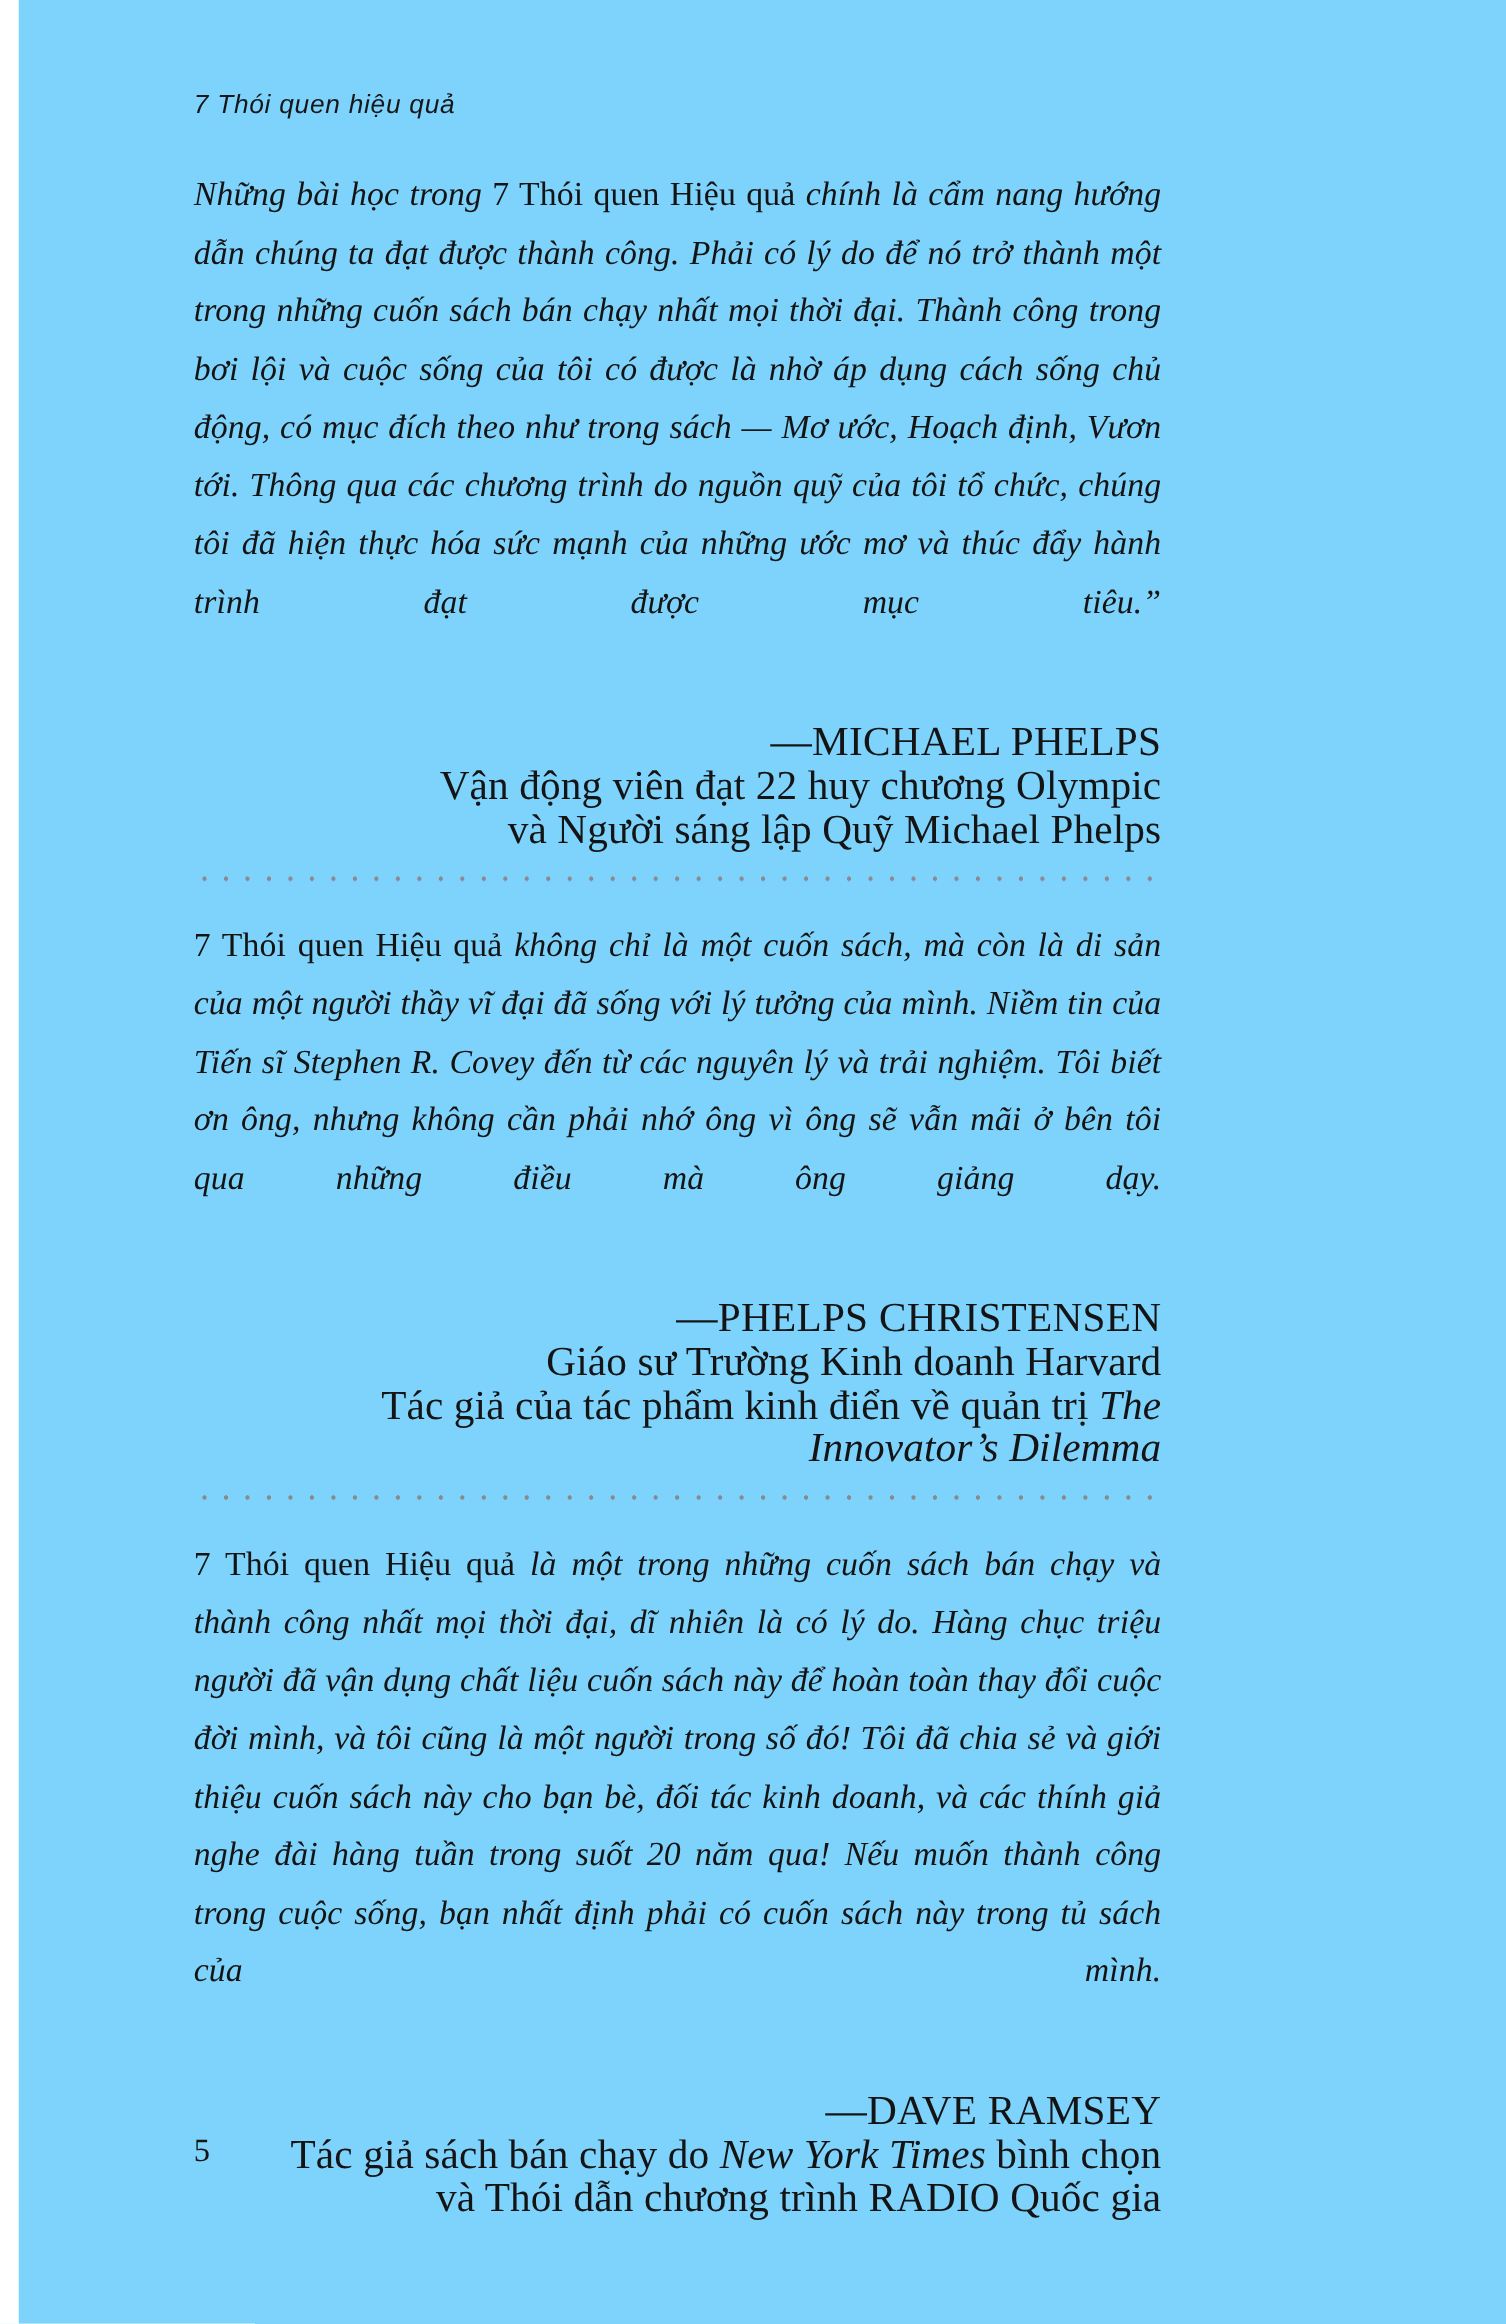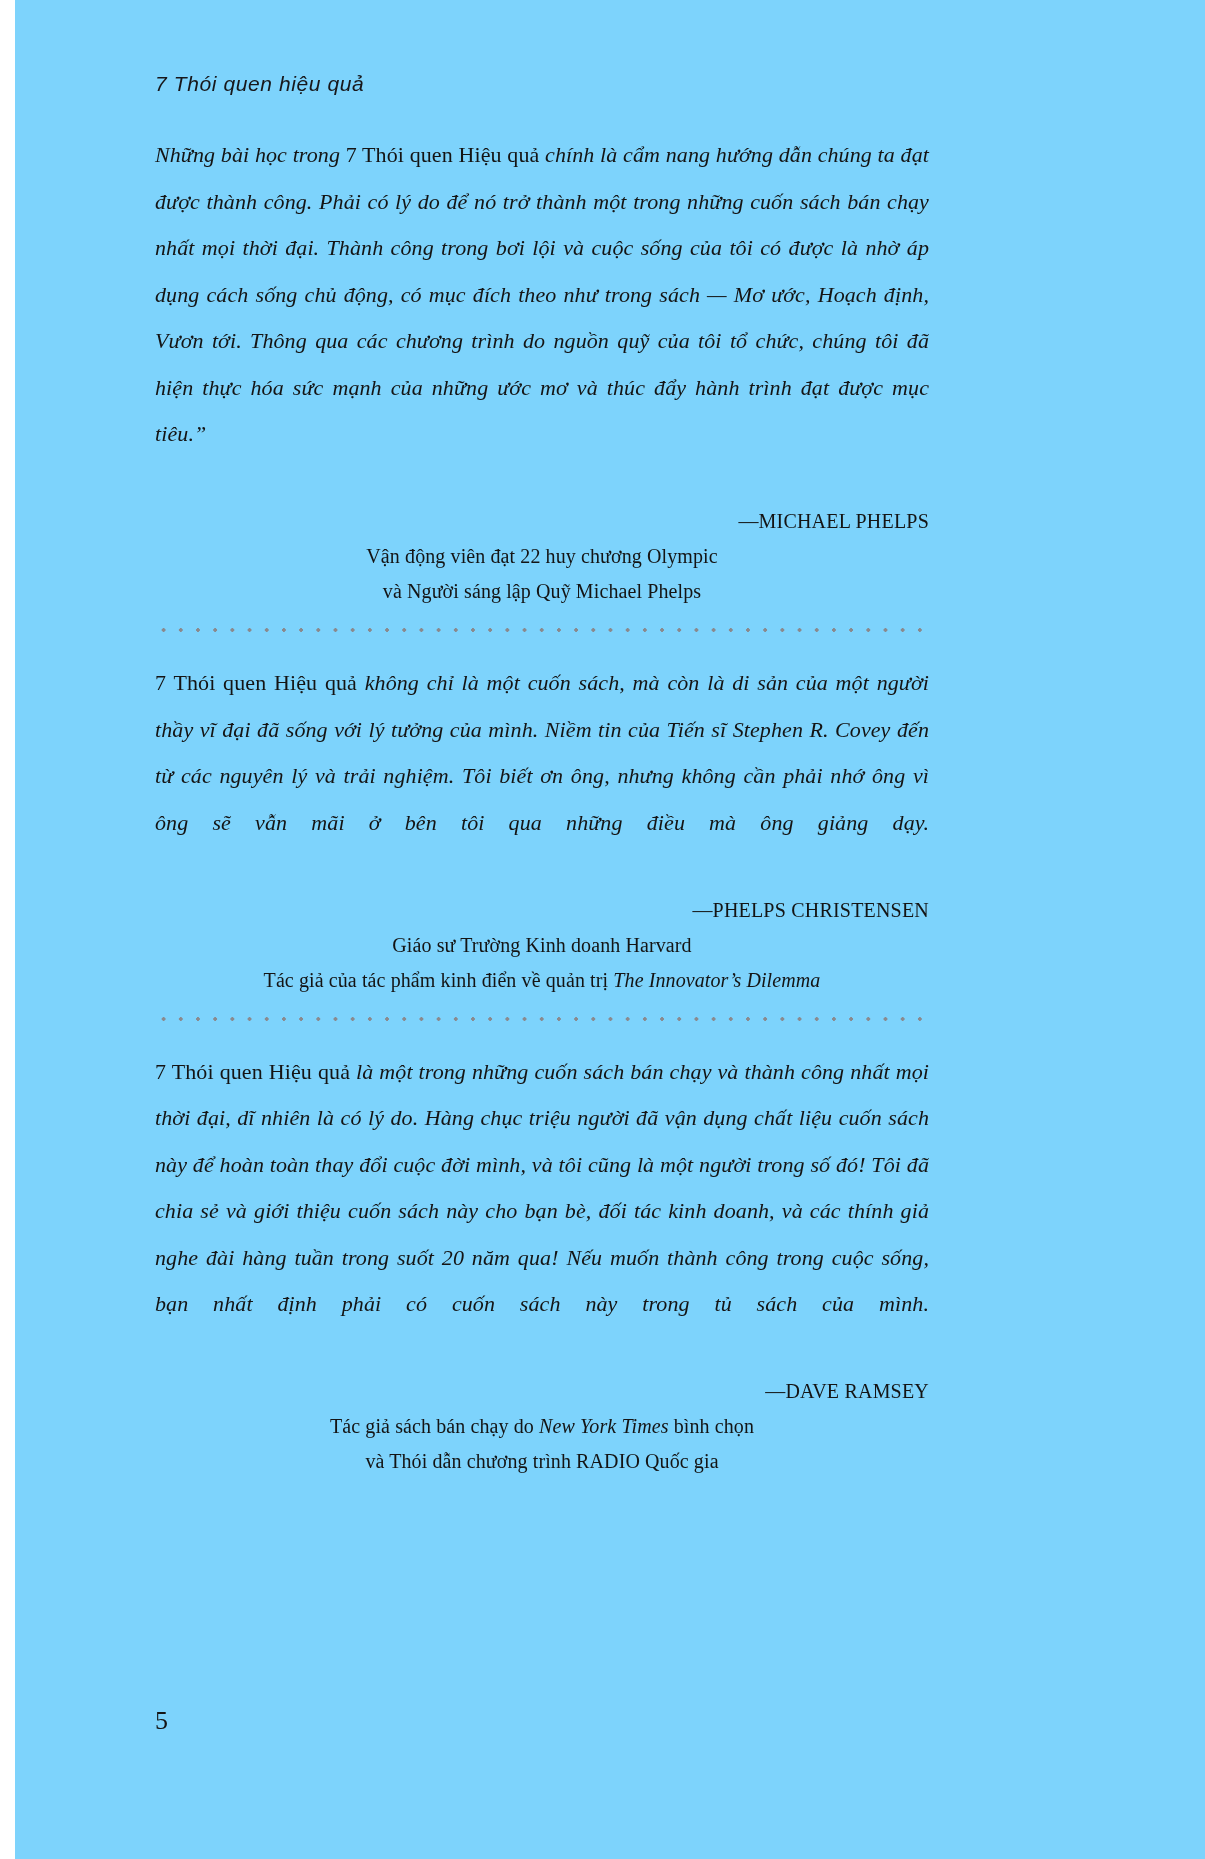--- a/index.html
+++ b/index.html
@@ -43,52 +43,53 @@
     position: absolute;
     left: 140px;
     top: 132px;
     width: 774px;
   }
 
   .quote-block { margin: 0 0 0 0; }
 
   .quote-body {
     font-style: italic;
-    font-size: 22px;
+    font-size: 27px;
     line-height: 46.5px;
     text-align: justify;
     text-justify: inter-word;
     color: #141414;
     margin: 0;
     letter-spacing: 0.1px;
   }
   
   .quote-body::after {
     content: "";
     display: inline-block;
     width: 100%;
   }
 
   .roman {
     font-style: normal;
   }
 
   .attribution {
+    margin-top: 26px;
     font-style: normal;
-    font-size: 20px;
+    font-size: 33px;
     line-height: 34px;
     color: #141414;
   }
   .attr-name {
     text-align: right;
     letter-spacing: 0.2px;
     margin-bottom: 1px;
   }
   .attr-line {
-    text-align: center;
+    text-align: right;
     letter-spacing: 0.1px;
     margin-bottom: 1px;
   }
   .attr-line .ital { font-style: italic; }
 
   .divider {
     margin-top: 20px;
     margin-bottom: 28px;
     height: 4px;
     width: 774px;

